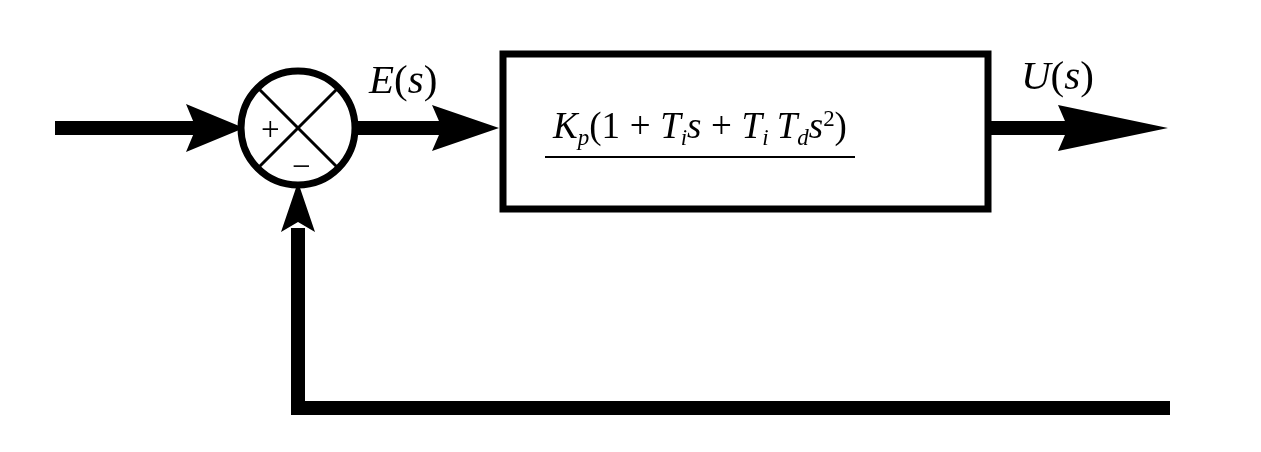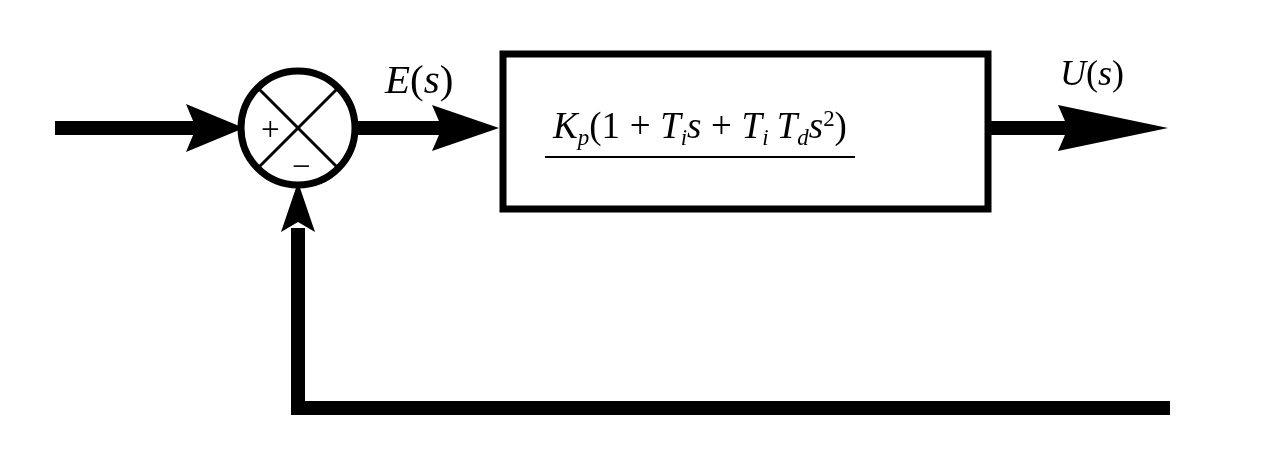--- a/index.html
+++ b/index.html
@@ -23,32 +23,31 @@
     left: 0;
     width: 1261px;
     height: 452px;
   }
   .math-label {
     position: absolute;
     font-family: "Liberation Serif", serif;
     color: #000000;
     white-space: nowrap;
     line-height: 1;
-    margin-left: 16px;
   }
   #label-e-of-s {
     left: 369px;
     top: 59px;
     font-size: 41px;
     font-style: italic;
   }
   #label-u-of-s {
-    left: 1044px;
+    left: 1021px;
     top: 55px;
-    font-size: 36px;
+    font-size: 41px;
     font-style: italic;
   }
   .sign-label {
     position: absolute;
     font-family: "Liberation Serif", serif;
     color: #000000;
     line-height: 1;
     font-size: 33px;
   }
   #plus-sign {

